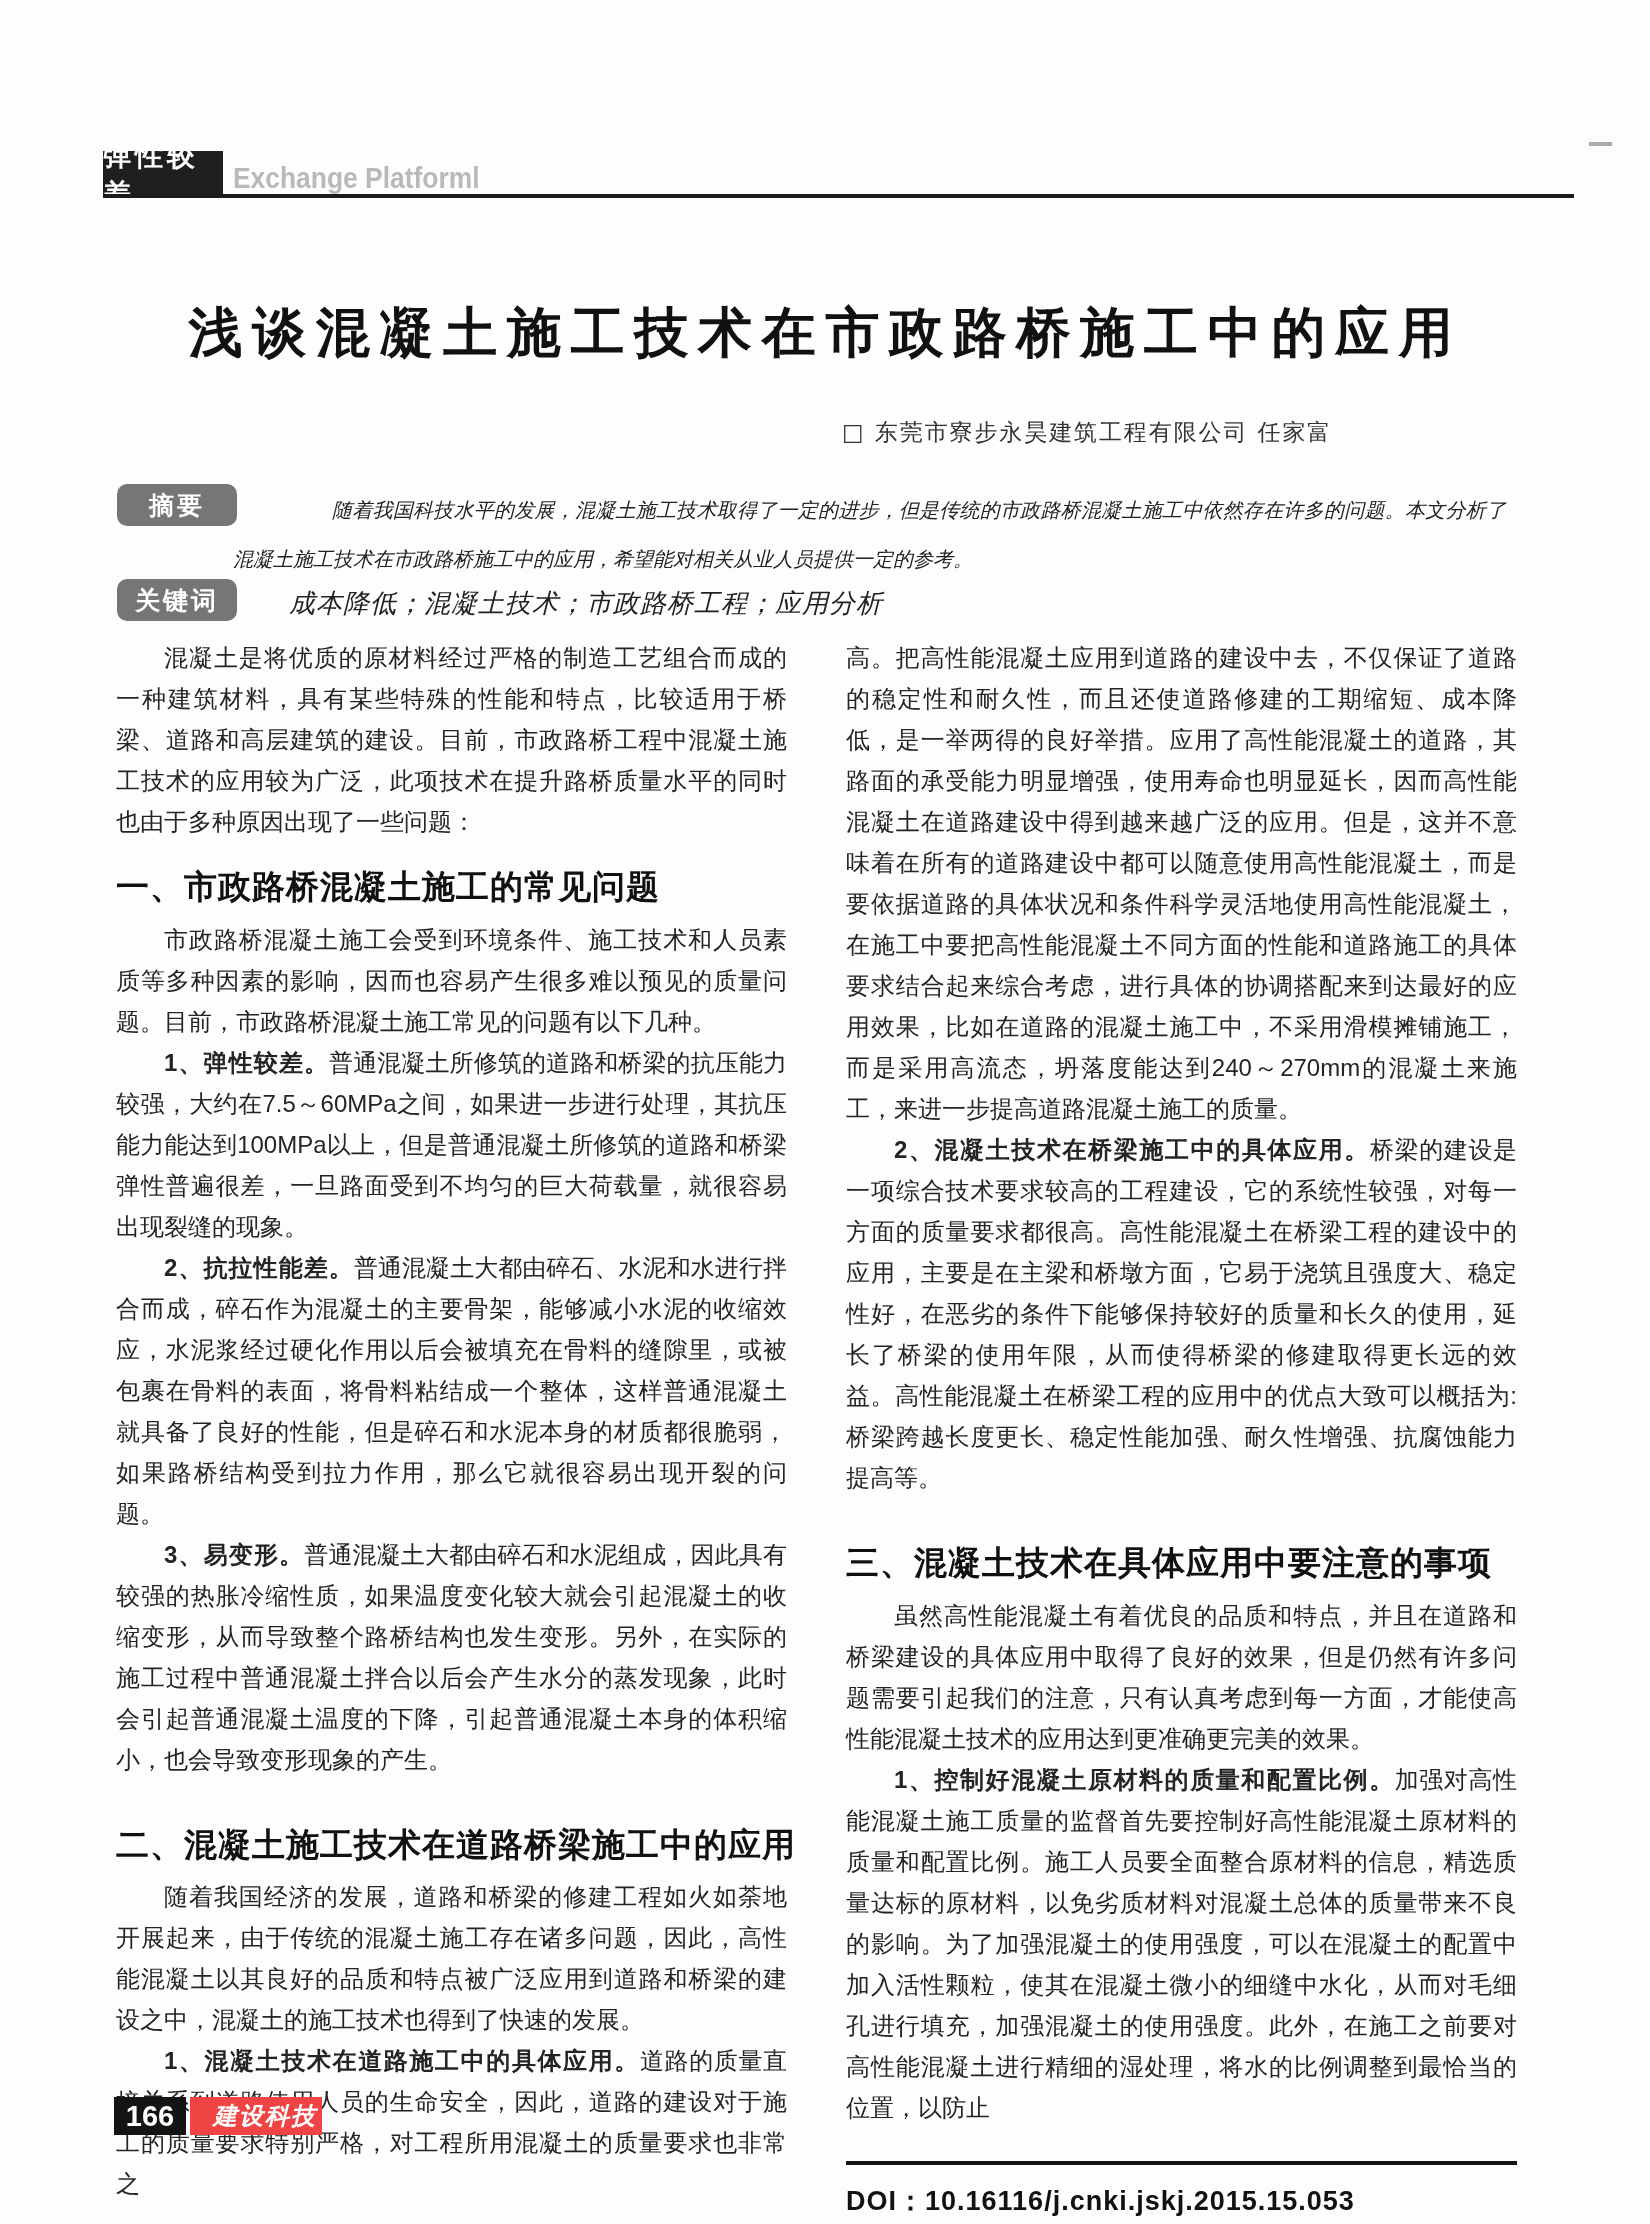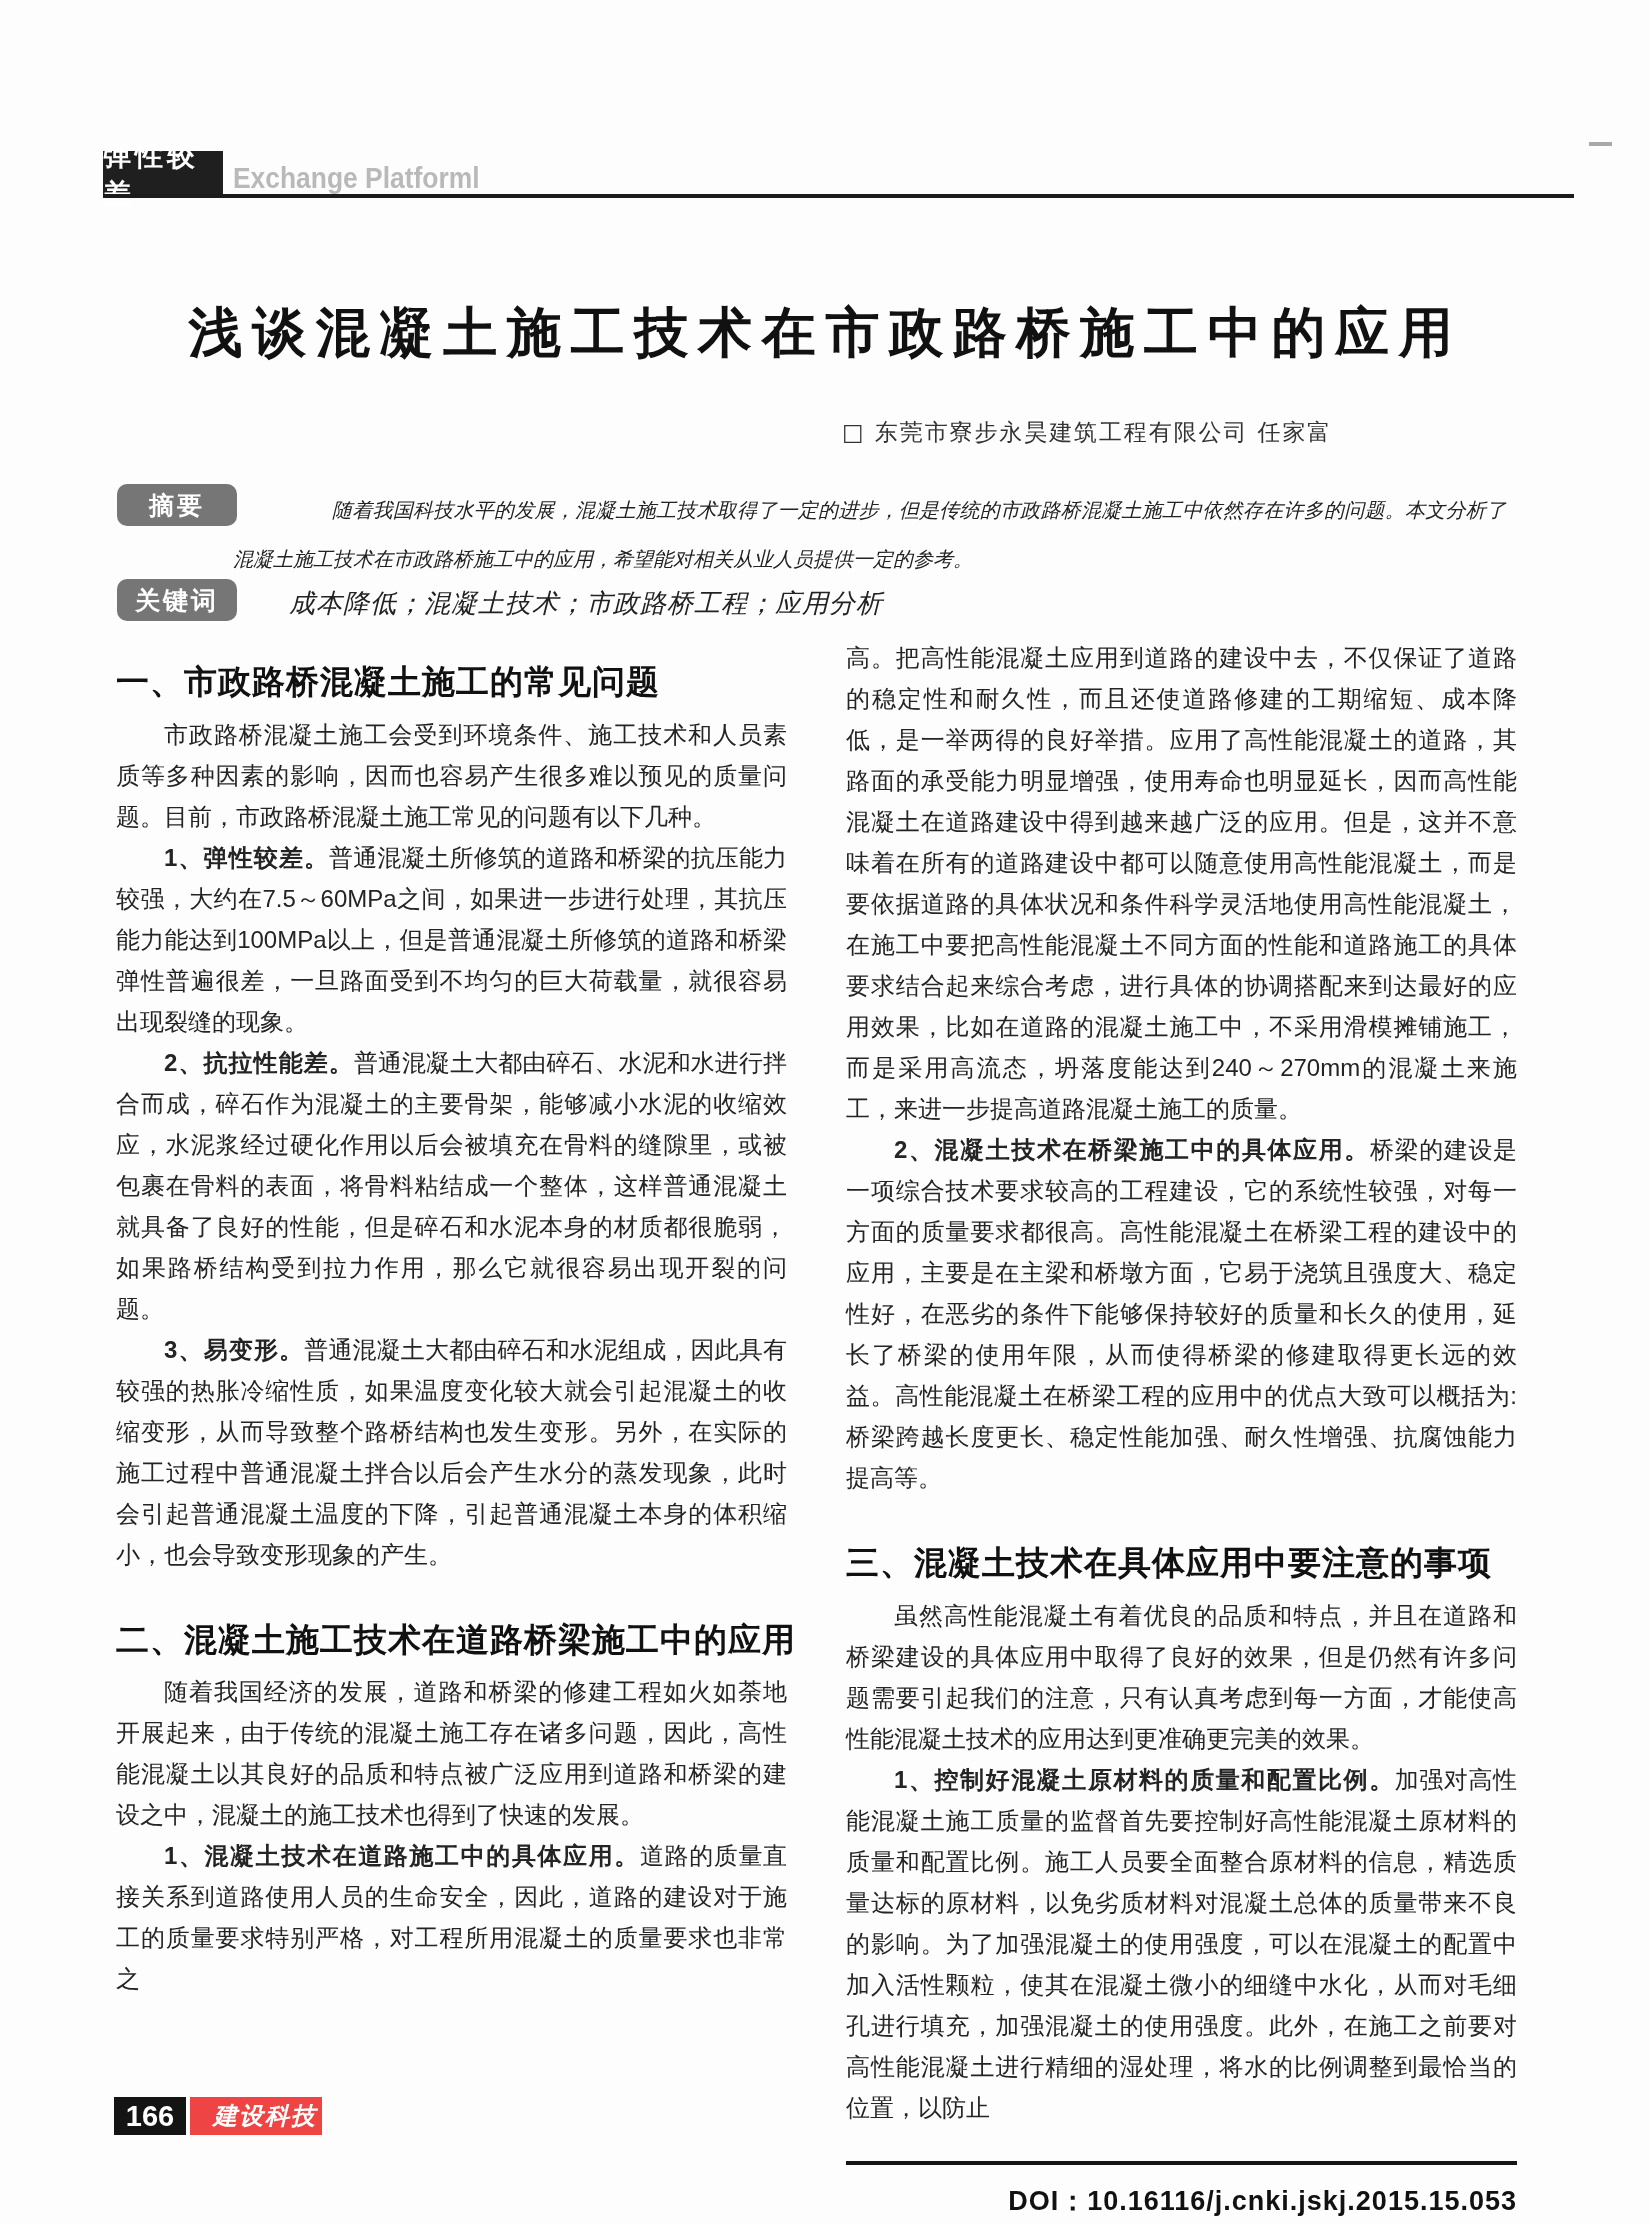--- a/index.html
+++ b/index.html
@@ -63,21 +63,21 @@
   .col .sec {
     font-size:33px; font-weight:bold; line-height:39px;
     margin:25px 0 12.6px; letter-spacing:1px; color:#111; white-space:nowrap;
   }
   .col .sec.sec-gap { margin-top:45px; }
   .col b { letter-spacing:1px; }
 
   
   .doi-rule { height:4.9px; background:#151515; margin-top:33px; }
   .doi-text {
-    text-align:right; font-weight:bold; font-size:27px; margin-top:15.5px;
+    text-align:left; font-weight:bold; font-size:27px; margin-top:15.5px;
     letter-spacing:1px; color:#111; text-indent:0;
   }
 
   
   .footer-page {
     position:absolute; left:114px; top:2097px; width:72px; height:38px;
     background:#141414; color:#fff; display:flex; align-items:center; justify-content:center;
     font-size:29px; font-weight:bold;
   }
   .footer-logo {
@@ -99,20 +99,21 @@
   <div class="title">浅谈混凝土施工技术在市政路桥施工中的应用</div>
   <div class="byline">□ 东莞市寮步永昊建筑工程有限公司 任家富</div>
 
   <div class="label label-abstract">摘要</div>
   <div class="abstract-text">随着我国科技水平的发展，混凝土施工技术取得了一定的进步，但是传统的市政路桥混凝土施工中依然存在许多的问题。本文分析了混凝土施工技术在市政路桥施工中的应用，希望能对相关从业人员提供一定的参考。</div>
 
   <div class="label label-keywords">关键词</div>
   <div class="keywords-text">成本降低；混凝土技术；市政路桥工程；应用分析</div>
 
   <div class="col col-left">
+    <p>混凝土是将优质的原材料经过严格的制造工艺组合而成的一种建筑材料，具有某些特殊的性能和特点，比较适用于桥梁、道路和高层建筑的建设。目前，市政路桥工程中混凝土施工技术的应用较为广泛，此项技术在提升路桥质量水平的同时也由于多种原因出现了一些问题：</p>
     <div class="sec">一、市政路桥混凝土施工的常见问题</div>
     <p>市政路桥混凝土施工会受到环境条件、施工技术和人员素质等多种因素的影响，因而也容易产生很多难以预见的质量问题。目前，市政路桥混凝土施工常见的问题有以下几种。</p>
     <p><b>1、弹性较差。</b><span>普通混凝土所修筑的道路和桥梁的抗压能力较强，大约在7.5～60MPa之间，如果进一步进行处理，其抗压能力能达到100MPa以上，但是普通混凝土所修筑的道路和桥梁弹性普遍很差，一旦路面受到不均匀的巨大荷载量，就很容易出现裂缝的现象。</span></p>
     <p><b>2、抗拉性能差。</b><span>普通混凝土大都由碎石、水泥和水进行拌合而成，碎石作为混凝土的主要骨架，能够减小水泥的收缩效应，水泥浆经过硬化作用以后会被填充在骨料的缝隙里，或被包裹在骨料的表面，将骨料粘结成一个整体，这样普通混凝土就具备了良好的性能，但是碎石和水泥本身的材质都很脆弱，如果路桥结构受到拉力作用，那么它就很容易出现开裂的问题。</span></p>
     <p><b>3、易变形。</b><span>普通混凝土大都由碎石和水泥组成，因此具有较强的热胀冷缩性质，如果温度变化较大就会引起混凝土的收缩变形，从而导致整个路桥结构也发生变形。另外，在实际的施工过程中普通混凝土拌合以后会产生水分的蒸发现象，此时会引起普通混凝土温度的下降，引起普通混凝土本身的体积缩小，也会导致变形现象的产生。</span></p>
     <div class="sec sec-gap">二、混凝土施工技术在道路桥梁施工中的应用</div>
     <p>随着我国经济的发展，道路和桥梁的修建工程如火如荼地开展起来，由于传统的混凝土施工存在诸多问题，因此，高性能混凝土以其良好的品质和特点被广泛应用到道路和桥梁的建设之中，混凝土的施工技术也得到了快速的发展。</p>
     <p><b>1、混凝土技术在道路施工中的具体应用。</b><span>道路的质量直接关系到道路使用人员的生命安全，因此，道路的建设对于施工的质量要求特别严格，对工程所用混凝土的质量要求也非常之</span></p>
   </div>
 

